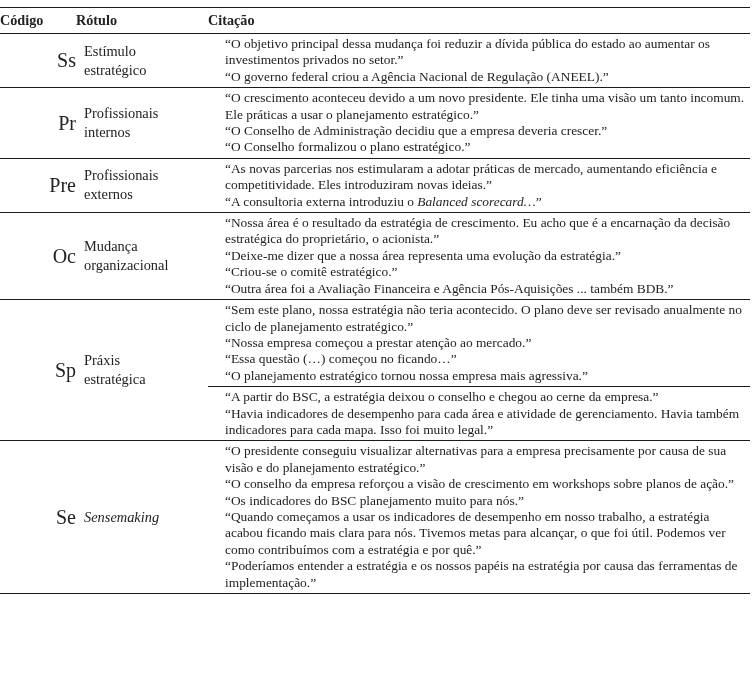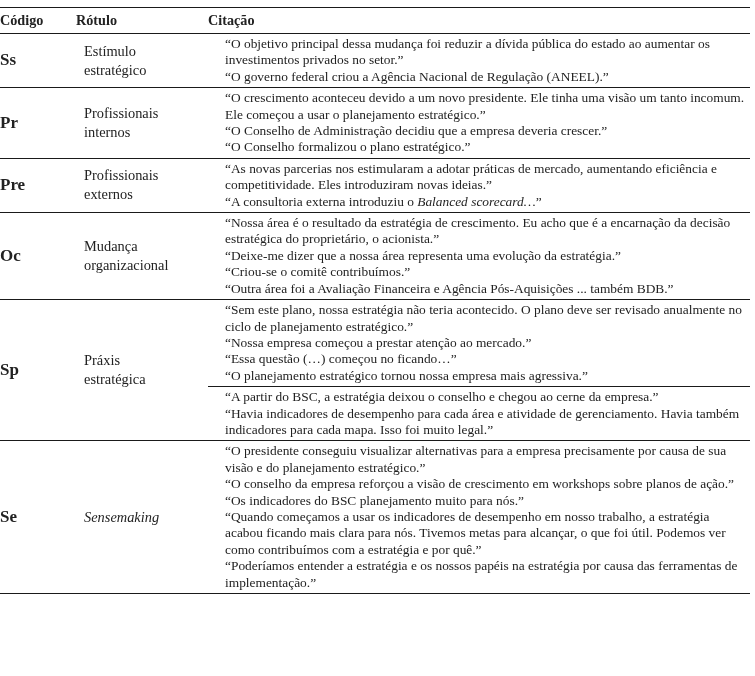--- a/index.html
+++ b/index.html
@@ -23,21 +23,21 @@
     border-top: 1.6px solid #1a1a1a;
     border-bottom: 1.6px solid #1a1a1a;
     vertical-align: middle;
     font-family: Liberation Serif, serif;
   }
   th.c-code { padding-left: 6px; width: 70px; }
   th.c-label { width: 124px; }
   th.c-quote { padding-left: 17px; }
   td { vertical-align: middle; padding: 0; }
   td.code {
-    font-weight: bold; font-size: 17px; text-align: left;
+    font-weight: normal; font-size: 20px; text-align: right;
     width: 76px;
   }
   td.label { font-size: 14.4px; line-height: 19px; padding-left: 8px; width: 124px; }
   td.label.italic { font-style: italic; margin-left: 48px; }
   td.quotes { padding: 2px 4px 2px 17px; }
   tr.grp td { border-bottom: 1.4px solid #1a1a1a; }
   .q { display: block; }
   .q i { font-style: italic; }
 </style>
 </head>
@@ -66,21 +66,21 @@
       </td>
     </tr>
 
     <tr class="grp">
       <td class="code">Pr</td>
       <td class="label">
         <span class="q">Profissionais</span>
         <span class="q">internos</span>
       </td>
       <td class="quotes">
-        <span class="q">“O crescimento aconteceu devido a um novo presidente. Ele tinha uma visão um tanto incomum. Ele começou a usar o planejamento estratégico.”</span>
+        <span class="q">“O crescimento aconteceu devido a um novo presidente. Ele tinha uma visão um tanto incomum. Ele práticas a usar o planejamento estratégico.”</span>
         <span class="q">“O Conselho de Administração decidiu que a empresa deveria crescer.”</span>
         <span class="q">“O Conselho formalizou o plano estratégico.”</span>
       </td>
     </tr>
 
     <tr class="grp">
       <td class="code">Pre</td>
       <td class="label">
         <span class="q">Profissionais</span>
         <span class="q">externos</span>
@@ -93,21 +93,21 @@
 
     <tr class="grp">
       <td class="code">Oc</td>
       <td class="label">
         <span class="q">Mudança</span>
         <span class="q">organizacional</span>
       </td>
       <td class="quotes">
         <span class="q">“Nossa área é o resultado da estratégia de crescimento. Eu acho que é a encarnação da decisão estratégica do proprietário, o acionista.”</span>
         <span class="q">“Deixe-me dizer que a nossa área representa uma evolução da estratégia.”</span>
-        <span class="q">“Criou-se o comitê contribuímos.”</span>
+        <span class="q">“Criou-se o comitê estratégico.”</span>
         <span class="q">“Outra área foi a Avaliação Financeira e Agência Pós-Aquisições ... também BDB.”</span>
       </td>
     </tr>
 
     <tr>
       <td class="code" rowspan="2" style="border-bottom:1.4px solid #1a1a1a;">Sp</td>
       <td class="label" rowspan="2" style="border-bottom:1.4px solid #1a1a1a;">
         <span class="q">Práxis</span>
         <span class="q">estratégica</span>
       </td>

